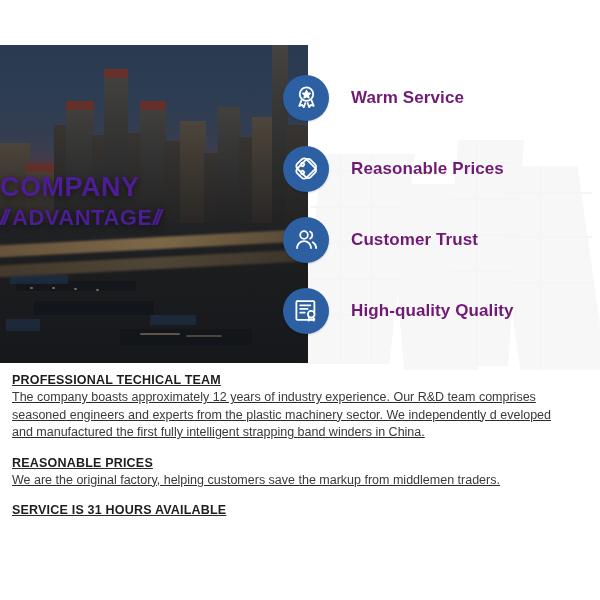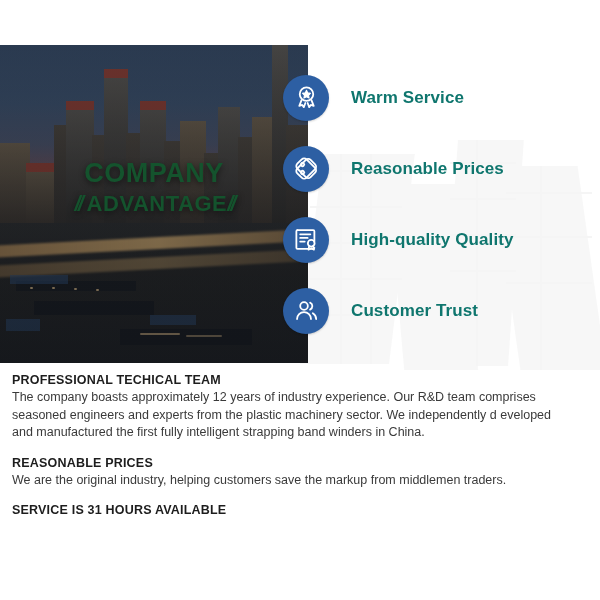--- a/index.html
+++ b/index.html
@@ -45,48 +45,48 @@
     position:absolute;left:-6%;width:115%;height:12px;
     background:linear-gradient(90deg,rgba(196,148,86,.75),rgba(222,178,110,.85),rgba(170,126,72,.6));
     transform:rotate(-3deg);filter:blur(1px);
   }
   .speck{position:absolute;background:rgba(255,214,150,.75);border-radius:1px;}
   .blueblock{position:absolute;background:rgba(46,78,120,.55);}
   .darkslab{position:absolute;background:rgba(20,22,26,.85);}
   .hero-tint{position:absolute;inset:0;background:linear-gradient(180deg,rgba(22,30,44,.30),rgba(14,18,26,.45));}
 
   .hero-title{
-    position:absolute;left:0;right:0;top:158px;
-    text-align:center;color:#14532d;z-index:6;
+    position:absolute;left:0;right:0;top:172px;
+    color:#4c1d95;z-index:6;
     text-shadow:0 2px 6px rgba(0,0,0,.55);
     letter-spacing:.5px;
   }
   .hero-title .l1{font-size:27px;font-weight:bold;line-height:30px;display:block;}
   .hero-title .l2{font-size:22px;font-weight:bold;line-height:32px;display:block;}
   .slash{display:inline-block;font-style:italic;font-weight:bold;letter-spacing:-3px;}
 
   
   .features{position:absolute;left:283px;top:62px;width:310px;z-index:8;}
   .feature{position:relative;height:71px;display:flex;align-items:center;}
   .fic{
     width:46px;height:46px;border-radius:50%;
     background:#2d5fa3;
     display:flex;align-items:center;justify-content:center;
     flex:0 0 46px;
     box-shadow:0 1px 2px rgba(0,0,0,.18);
   }
   .fic svg{display:block;}
   .flabel{
-    margin-left:22px;font-size:17px;font-weight:bold;color:#0f766e;
+    margin-left:22px;font-size:17px;font-weight:bold;color:#701a75;
     white-space:nowrap;letter-spacing:.1px;
   }
 
   
   .copy{position:absolute;left:12px;top:373px;width:560px;color:#2b2b2b;}
-  .blk{margin-bottom:14px;}
+  .blk{margin-bottom:14px;text-decoration:underline;}
   .blk:last-child{margin-bottom:0;}
   .blk h3{
     margin:0 0 2px 0;font-size:12.5px;font-weight:bold;color:#1d1d1d;
     letter-spacing:.2px;
   }
   .blk p{margin:0;font-size:12.5px;line-height:17.5px;color:#3a3a3a;}
 </style>
 </head>
 <body>
 
@@ -188,56 +188,56 @@
             <circle cx="7" cy="12" r="1.5"></circle>
           </g>
         </svg>
       </div>
       <div class="flabel">Reasonable Prices</div>
     </div>
 
     <div class="feature">
       <div class="fic" style="background: rgb(45, 95, 163);">
         <svg width="27" height="27" viewBox="0 0 24 24" fill="none" stroke="#ffffff" stroke-width="1.6" stroke-linecap="round" stroke-linejoin="round">
+          <circle cx="9.8" cy="8" r="3.4"></circle>
+          <path d="M3.6 19.6 a6.2 6.2 0 0 1 12.4 0"></path>
+          <path d="M15.2 5 a3.4 3.4 0 0 1 0 6.2"></path>
+          <path d="M17.6 14.4 a6.2 6.2 0 0 1 3 5.2"></path>
+        </svg>
+      </div>
+      <div class="flabel">Customer Trust</div>
+    </div>
+
+    <div class="feature">
+      <div class="fic" style="background: rgb(45, 95, 163);">
+        <svg width="27" height="27" viewBox="0 0 24 24" fill="none" stroke="#ffffff" stroke-width="1.6" stroke-linecap="round" stroke-linejoin="round">
           <path d="M4 3.6 h14 a1 1 0 0 1 1 1 v9.2"></path>
           <path d="M19 19.4 a1 1 0 0 1 -1 1 H4 a1 1 0 0 1 -1 -1 V4.6 a1 1 0 0 1 1 -1"></path>
           <line x1="6.4" y1="7.4" x2="15.4" y2="7.4"></line>
           <line x1="6.4" y1="10.6" x2="13" y2="10.6"></line>
           <line x1="6.4" y1="13.8" x2="10.4" y2="13.8"></line>
           <circle cx="16.2" cy="15.4" r="3"></circle>
           <path d="M14.4 17.8 L13.8 21 L16.2 19.8 L18.6 21 L18 17.8"></path>
         </svg>
       </div>
       <div class="flabel">High-quality Quality</div>
     </div>
 
-    <div class="feature">
-      <div class="fic" style="background: rgb(45, 95, 163);">
-        <svg width="27" height="27" viewBox="0 0 24 24" fill="none" stroke="#ffffff" stroke-width="1.6" stroke-linecap="round" stroke-linejoin="round">
-          <circle cx="9.8" cy="8" r="3.4"></circle>
-          <path d="M3.6 19.6 a6.2 6.2 0 0 1 12.4 0"></path>
-          <path d="M15.2 5 a3.4 3.4 0 0 1 0 6.2"></path>
-          <path d="M17.6 14.4 a6.2 6.2 0 0 1 3 5.2"></path>
-        </svg>
-      </div>
-      <div class="flabel">Customer Trust</div>
-    </div>
-
   </div>
 
   <div class="copy">
 
     <div class="blk">
       <h3>PROFESSIONAL TECHICAL TEAM</h3>
       <p>The company boasts approximately 12 years of industry experience. Our R&amp;D team comprises seasoned engineers and experts from the plastic machinery sector. We independently d eveloped and manufactured the first fully intelligent strapping band winders in China.</p>
     </div>
 
     <div class="blk">
       <h3>REASONABLE PRICES</h3>
-      <p>We are the original industry, helping customers save the markup from middlemen traders.</p>
+      <p>We are the original factory, helping customers save the markup from middlemen traders.</p>
     </div>
 
     <div class="blk">
       <h3>SERVICE IS 31 HOURS AVAILABLE</h3>
     </div>
 
   </div>
 
 </div>
 

